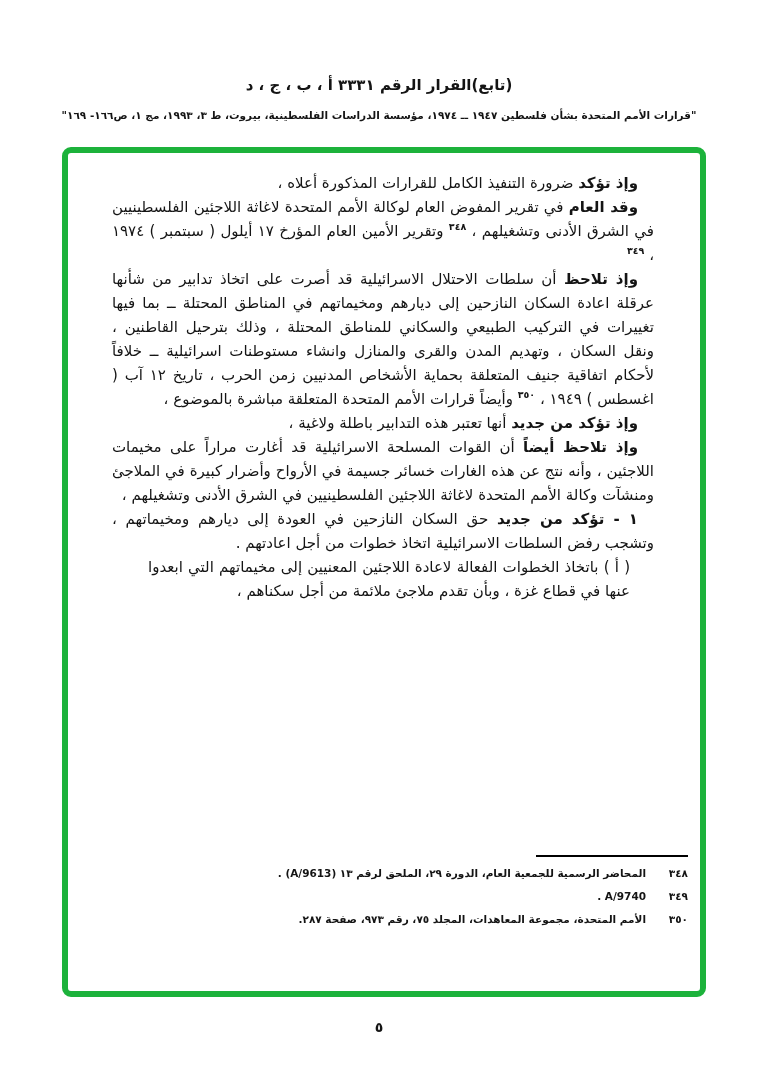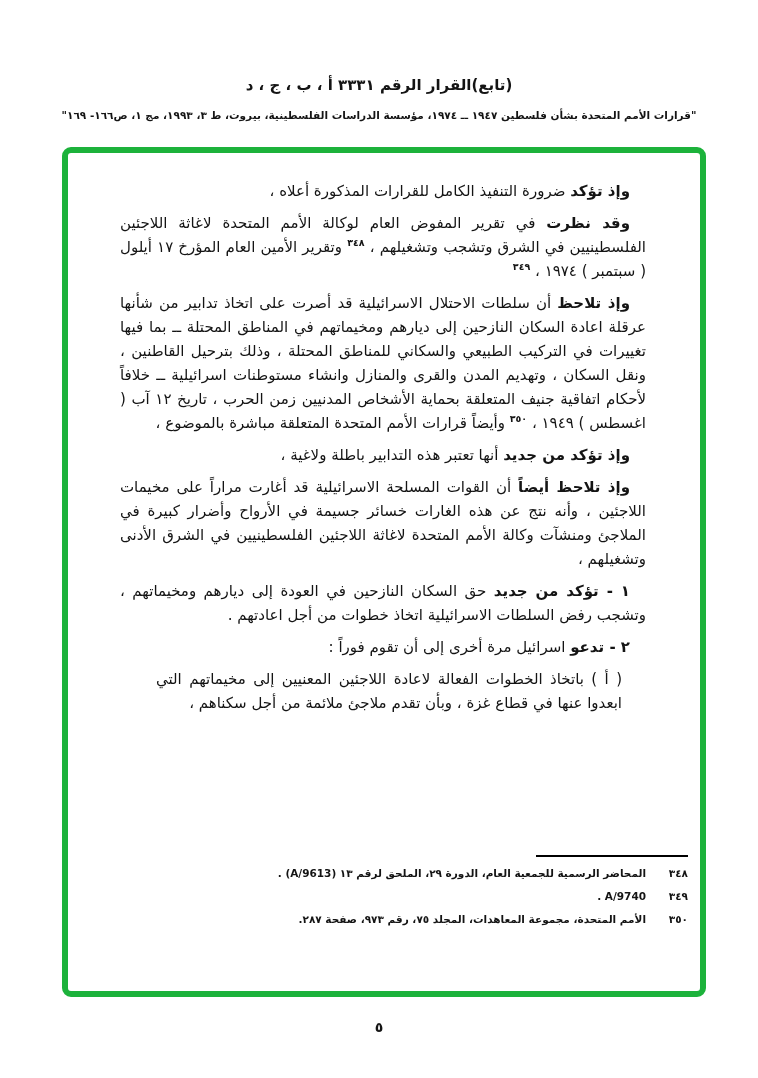--- a/index.html
+++ b/index.html
@@ -23,21 +23,21 @@
     position: absolute; left: 62px; top: 147px;
     width: 632px; height: 838px;
     border: 6px solid #1cb23b; border-radius: 9px;
     background: transparent;
   }
   .content {
     position: absolute; top: 171px; right: 104px; width: 542px;
     direction: rtl; text-align: justify;
     font-size: 15px; line-height: 24px;
   }
-  .content p { margin: 8px; }
+  .content p { margin: 0; }
   .para, .op { text-indent: 16px; }
   .sub { padding-right: 24px; padding-left: 36px; }
   .lead, .op-num { font-weight: bold; }
   .fn-ref {
     font-size: 9.5px; font-weight: bold;
     vertical-align: super; line-height: 0;
   }
   .footnotes {
     position: absolute; top: 855px; right: 70px; width: 440px;
     direction: rtl;
@@ -64,31 +64,30 @@
 
 <div class="doc-title">(تابع)القرار الرقم ٣٣٣١ أ ، ب ، ج ، د</div>
 <div class="source-line">"قرارات الأمم المتحدة بشأن فلسطين ١٩٤٧ ــ ١٩٧٤، مؤسسة الدراسات الفلسطينية، بيروت، ط ٣، ١٩٩٣، مج ١، ص١٦٦- ١٦٩"</div>
 
 <div class="frame" style="border-color: rgb(28, 178, 59);"></div>
 
 <div class="content">
 
   <p class="para"><b class="lead">وإذ تؤكد</b><span> ضرورة التنفيذ الكامل للقرارات المذكورة أعلاه ،</span></p>
 
-  <p class="para"><b class="lead">وقد نظرت</b><span> في تقرير المفوض العام لوكالة الأمم المتحدة لاغاثة اللاجئين الفلسطينيين في الشرق وتشجب وتشغيلهم ، </span><sup class="fn-ref">٣٤٨</sup><span> وتقرير الأمين العام المؤرخ ١٧ أيلول ( سبتمبر ) ١٩٧٤ ، </span><sup class="fn-ref">٣٤٩</sup></p>
+  <p class="para"><b class="lead">وقد العام</b><span> في تقرير المفوض العام لوكالة الأمم المتحدة لاغاثة اللاجئين الفلسطينيين في الشرق الأدنى وتشغيلهم ، </span><sup class="fn-ref">٣٤٨</sup><span> وتقرير الأمين العام المؤرخ ١٧ أيلول ( سبتمبر ) ١٩٧٤ ، </span><sup class="fn-ref">٣٤٩</sup></p>
 
   <p class="para"><b class="lead">وإذ تلاحظ</b><span> أن سلطات الاحتلال الاسرائيلية قد أصرت على اتخاذ تدابير من شأنها عرقلة اعادة السكان النازحين إلى ديارهم ومخيماتهم في المناطق المحتلة ــ بما فيها تغييرات في التركيب الطبيعي والسكاني للمناطق المحتلة ، وذلك بترحيل القاطنين ، ونقل السكان ، وتهديم المدن والقرى والمنازل وانشاء مستوطنات اسرائيلية ــ خلافاً لأحكام اتفاقية جنيف المتعلقة بحماية الأشخاص المدنيين زمن الحرب ، تاريخ ١٢ آب ( اغسطس ) ١٩٤٩ ، </span><sup class="fn-ref">٣٥٠</sup><span> وأيضاً قرارات الأمم المتحدة المتعلقة مباشرة بالموضوع ،</span></p>
 
   <p class="para"><b class="lead">وإذ تؤكد من جديد</b><span> أنها تعتبر هذه التدابير باطلة ولاغية ،</span></p>
 
   <p class="para"><b class="lead">وإذ تلاحظ أيضاً</b><span> أن القوات المسلحة الاسرائيلية قد أغارت مراراً على مخيمات اللاجئين ، وأنه نتج عن هذه الغارات خسائر جسيمة في الأرواح وأضرار كبيرة في الملاجئ ومنشآت وكالة الأمم المتحدة لاغاثة اللاجئين الفلسطينيين في الشرق الأدنى وتشغيلهم ،</span></p>
 
   <p class="op"><b class="op-num">١ - </b><b class="lead">تؤكد من جديد</b><span> حق السكان النازحين في العودة إلى ديارهم ومخيماتهم ، وتشجب رفض السلطات الاسرائيلية اتخاذ خطوات من أجل اعادتهم .</span></p>
 
-  <p class="op"><b class="op-num">٢ - </b><b class="lead">تدعو</b><span> اسرائيل مرة أخرى إلى أن تقوم فوراً :</span></p>
 
 
 
 
   <p class="sub"><span>( أ )</span><span> باتخاذ الخطوات الفعالة لاعادة اللاجئين المعنيين إلى مخيماتهم التي ابعدوا عنها في قطاع غزة ، وبأن تقدم ملاجئ ملائمة من أجل سكناهم ،</span></p>
 
 </div>
 
 <div class="footnotes">
   <div class="fn-rule"></div>

